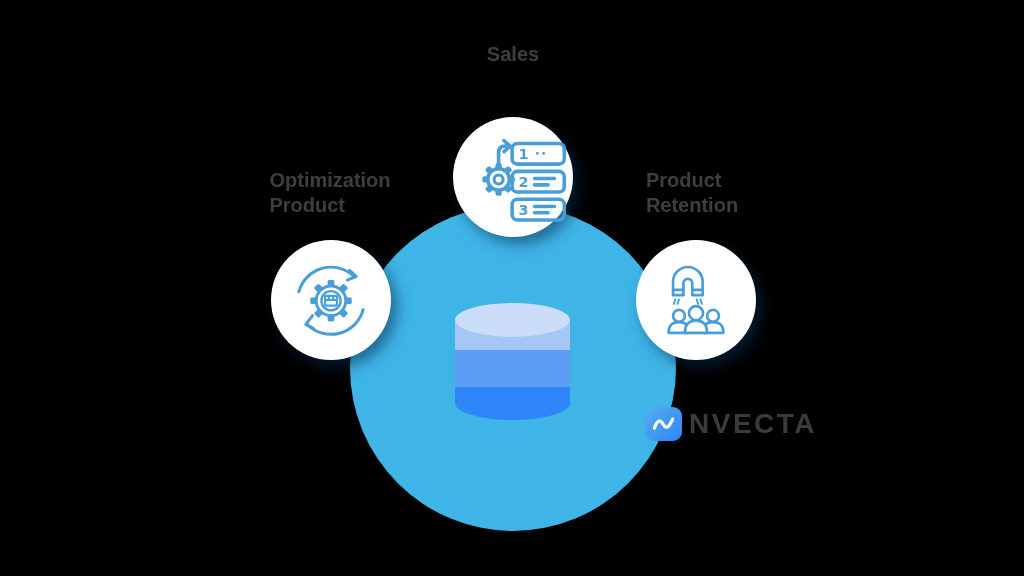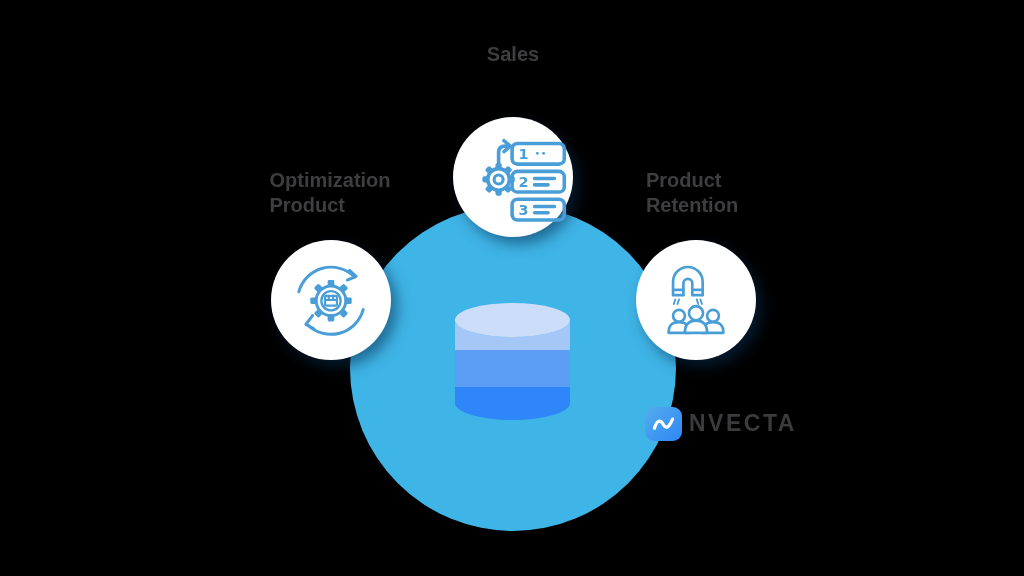--- a/index.html
+++ b/index.html
@@ -34,21 +34,21 @@
   .logo{
     position:absolute;left:645px;top:406px;height:35px;
     display:flex;align-items:center;gap:7px;
   }
   .logo-mark{
     width:37px;height:34px;border-radius:9px;flex:0 0 auto;
     background:linear-gradient(135deg,#55ADEC 0%,#2E86F8 100%);
     display:flex;align-items:center;justify-content:center;
   }
   .logo-text{
-    font-size:23px;font-weight:bold;letter-spacing:2.5px;color:#3B3B3D;
+    font-size:28px;font-weight:bold;letter-spacing:2.5px;color:#3B3B3D;
   }
   svg{display:block;}
 </style>
 </head>
 <body>
 
 <div class="stage">
 
   <div class="big-circle"></div>
 

